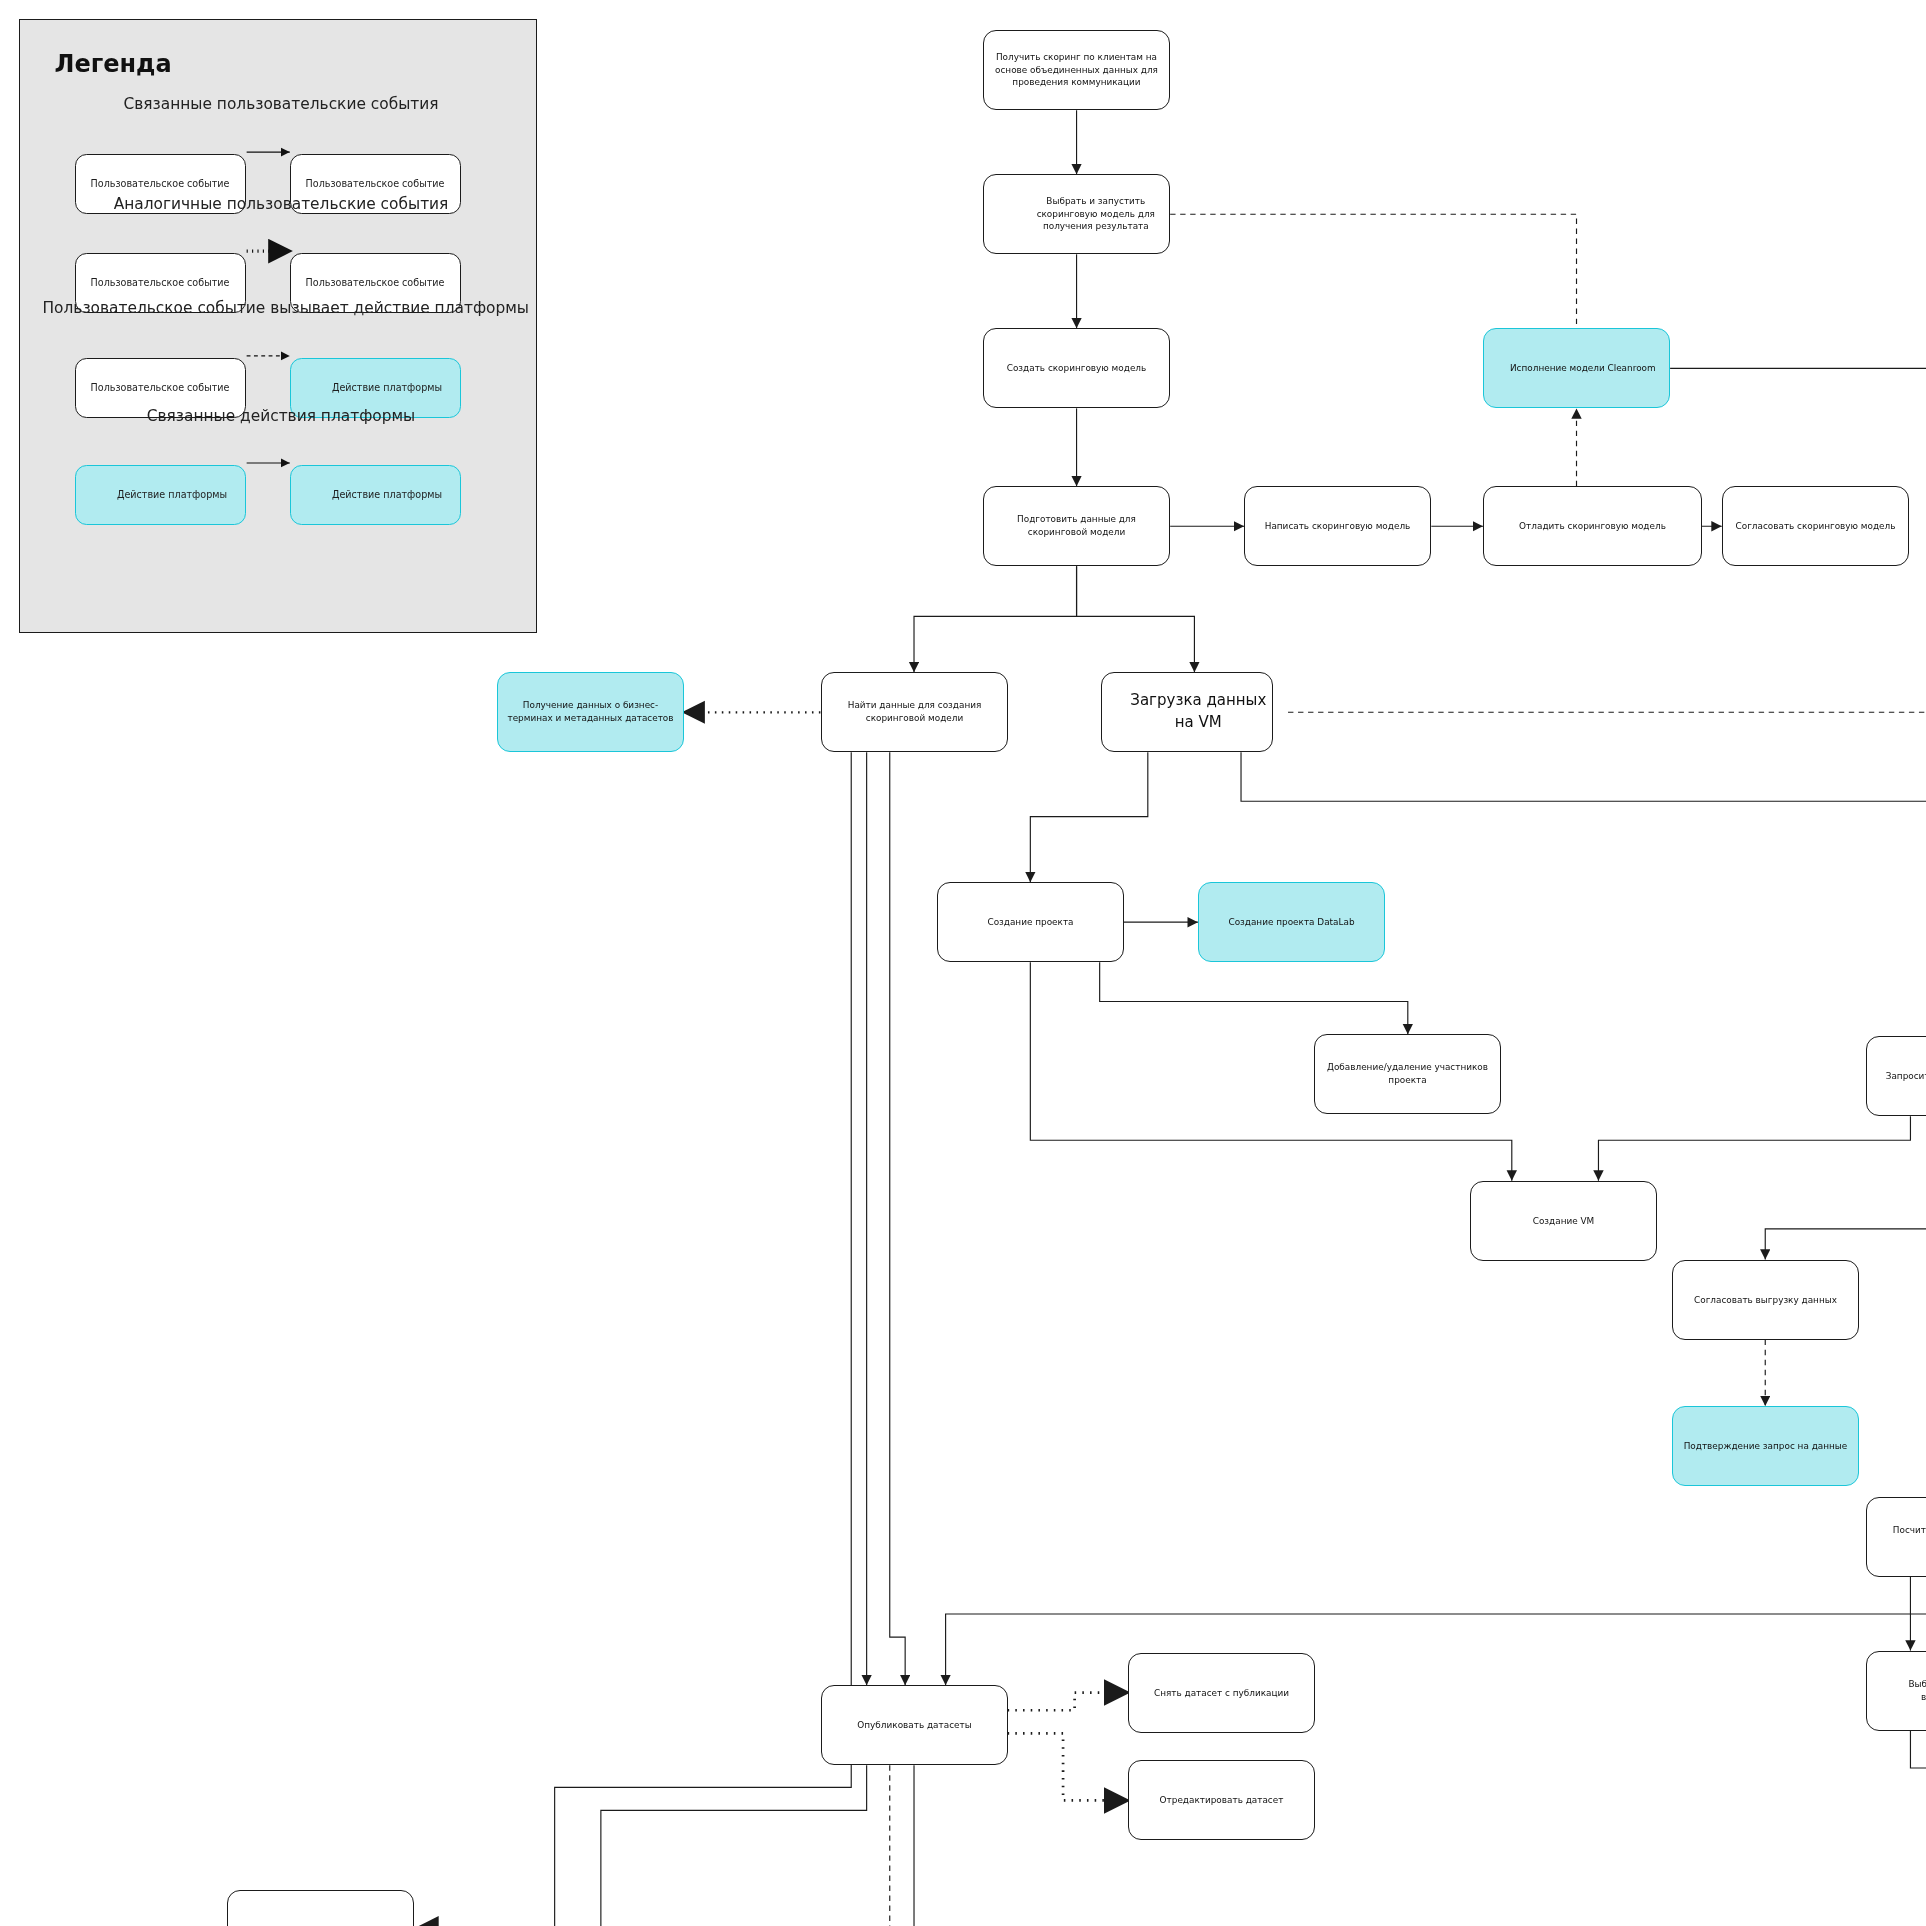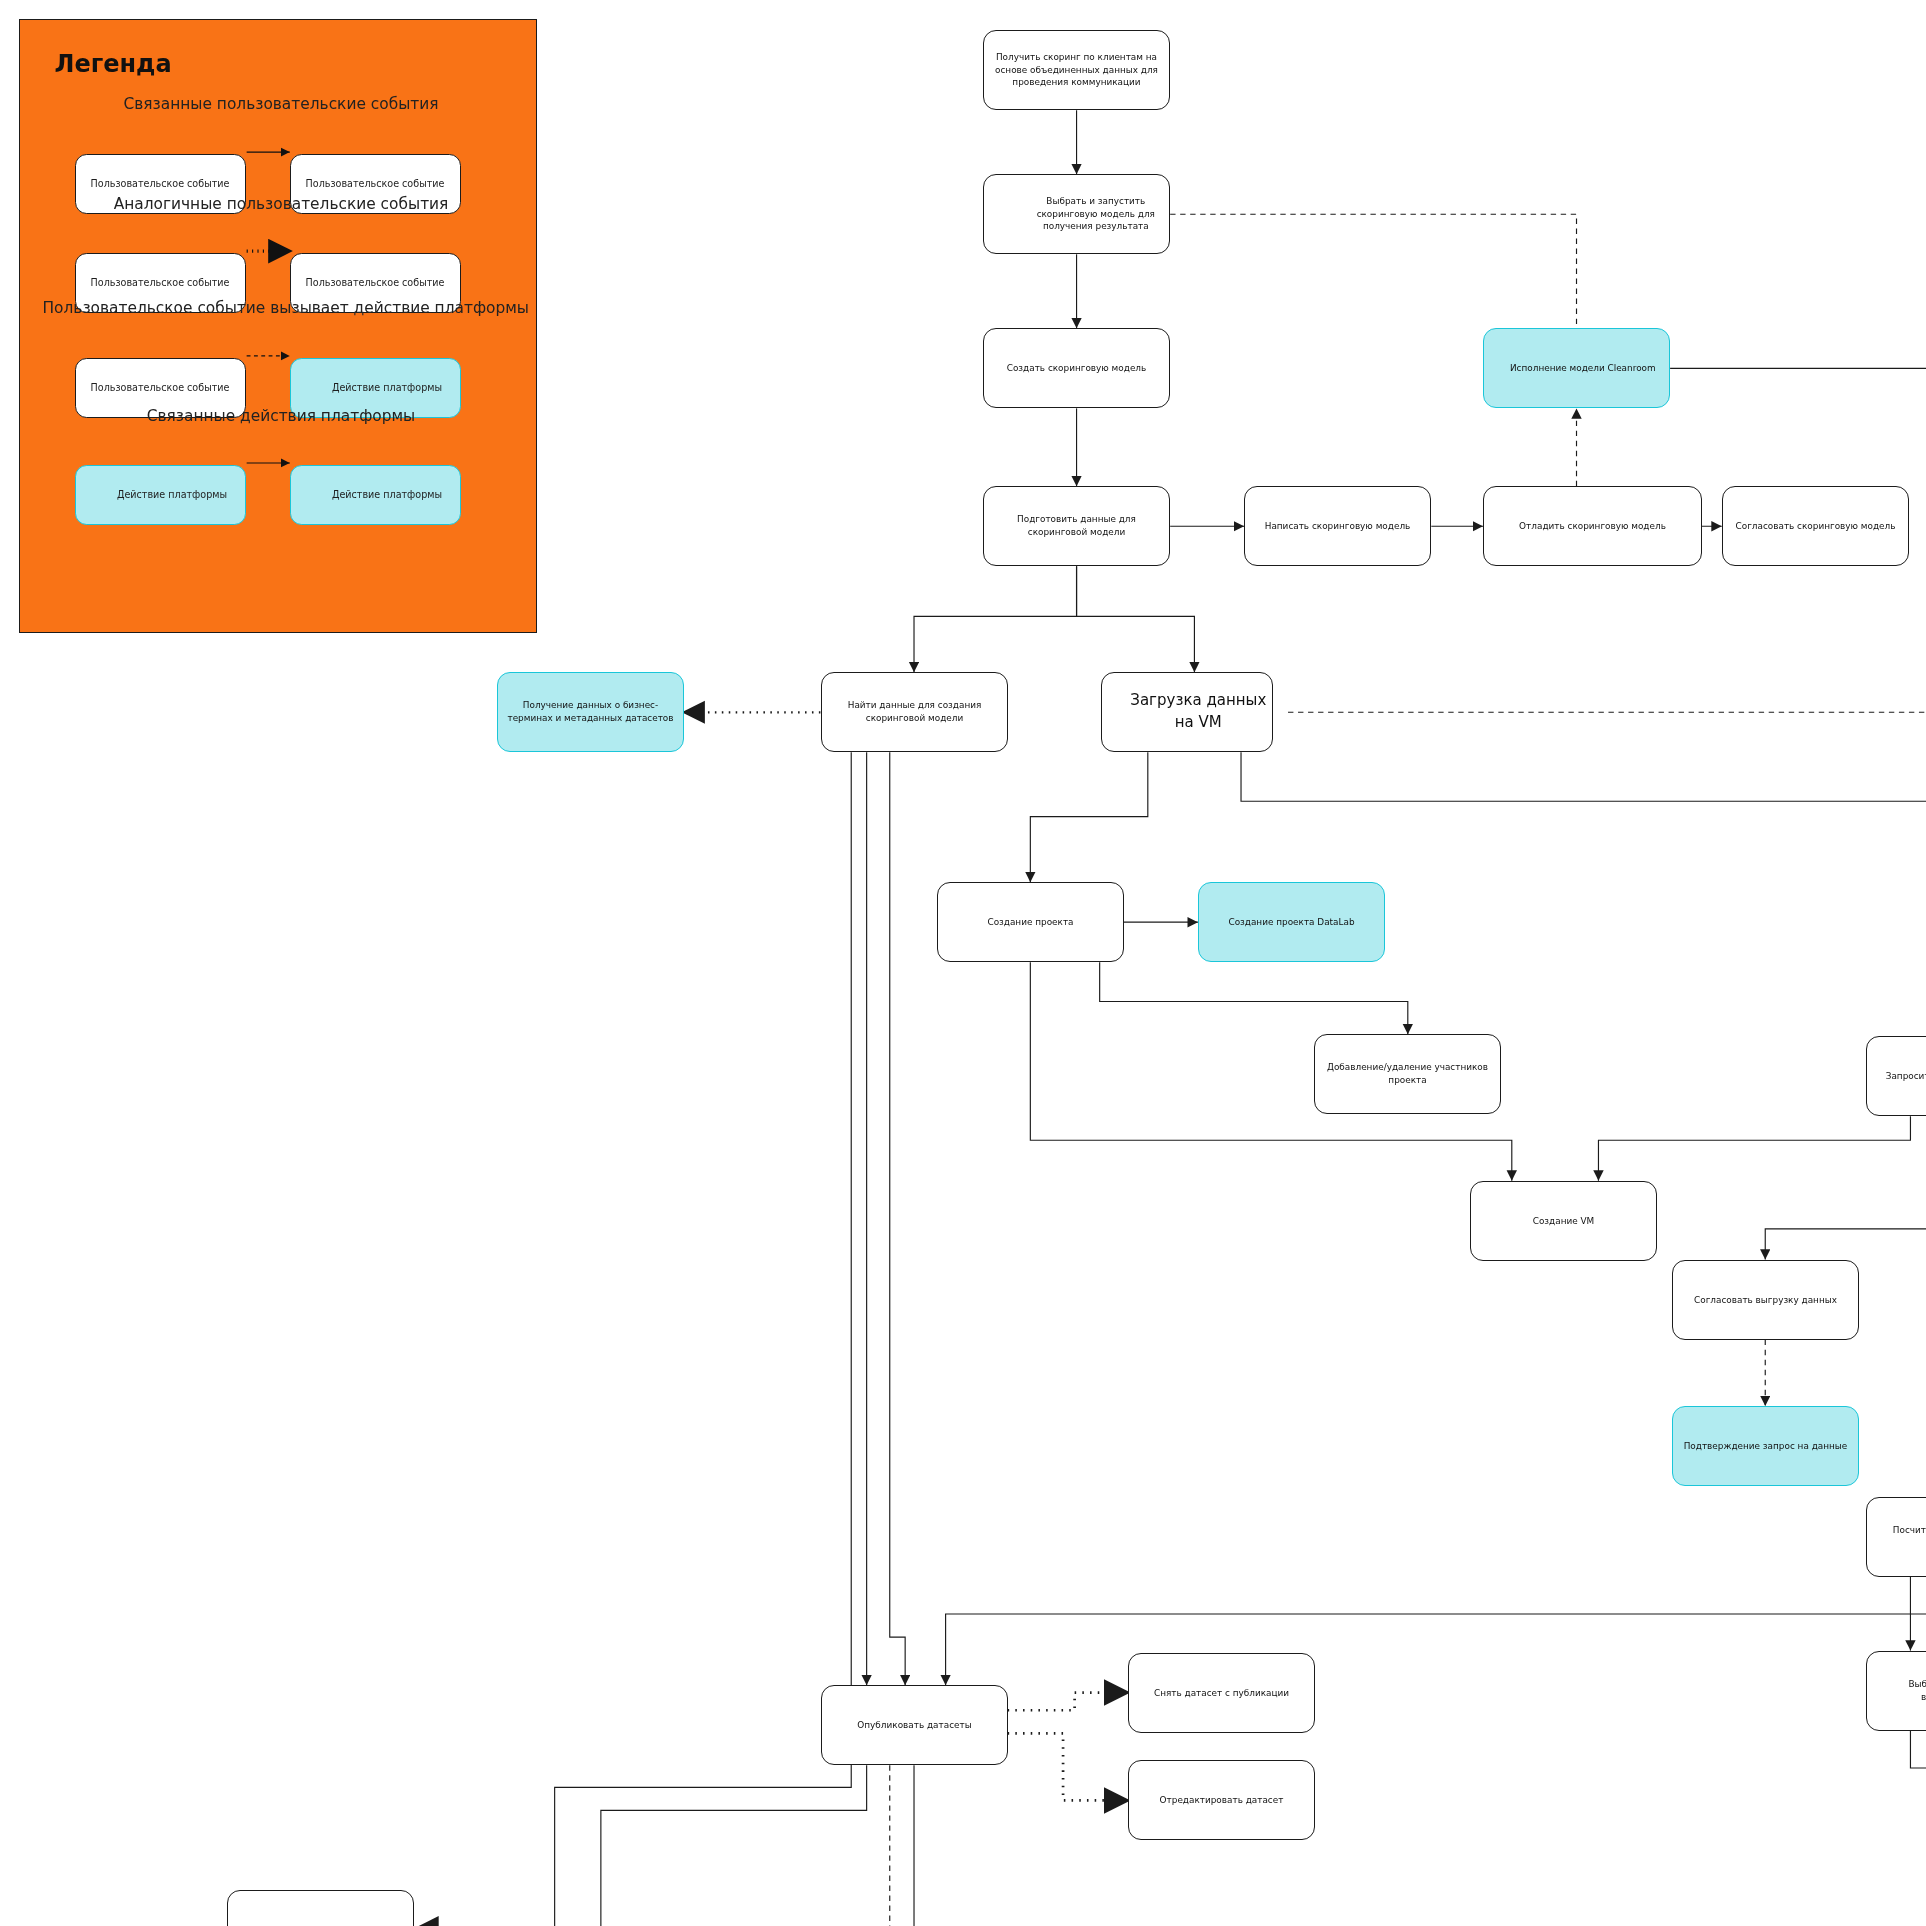--- a/index.html
+++ b/index.html
@@ -18,21 +18,21 @@
     color:#111111;
     z-index:3;
   }
   .node.user{background:#ffffff;border:1.2px solid #1b1b1b;}
   .node.platform{background:#b1ebf0;border:1.2px solid #1ac6d9;}
   .node span{display:block;width:100%;}
 
   
   #legend{
     position:absolute;left:18.5px;top:18.5px;width:518px;height:614px;
-    border:1.9px solid #1b1b1b;background:#f97316;z-index:5;box-sizing:border-box;
+    border:1.9px solid #1b1b1b;background:#e5e5e5;z-index:5;box-sizing:border-box;
   }
   #legend .ltitle{
     position:absolute;left:35px;top:30px;font-size:24px;font-weight:bold;color:#111;
   }
   .lcap{position:absolute;font-size:15.4px;color:#222;text-align:center;white-space:nowrap;}
   .lbox{
     position:absolute;box-sizing:border-box;border-radius:11.6px;
     display:flex;align-items:center;justify-content:center;text-align:center;
     font-size:9.6px;color:#1d1d1d;margin-top:32px;
   }

